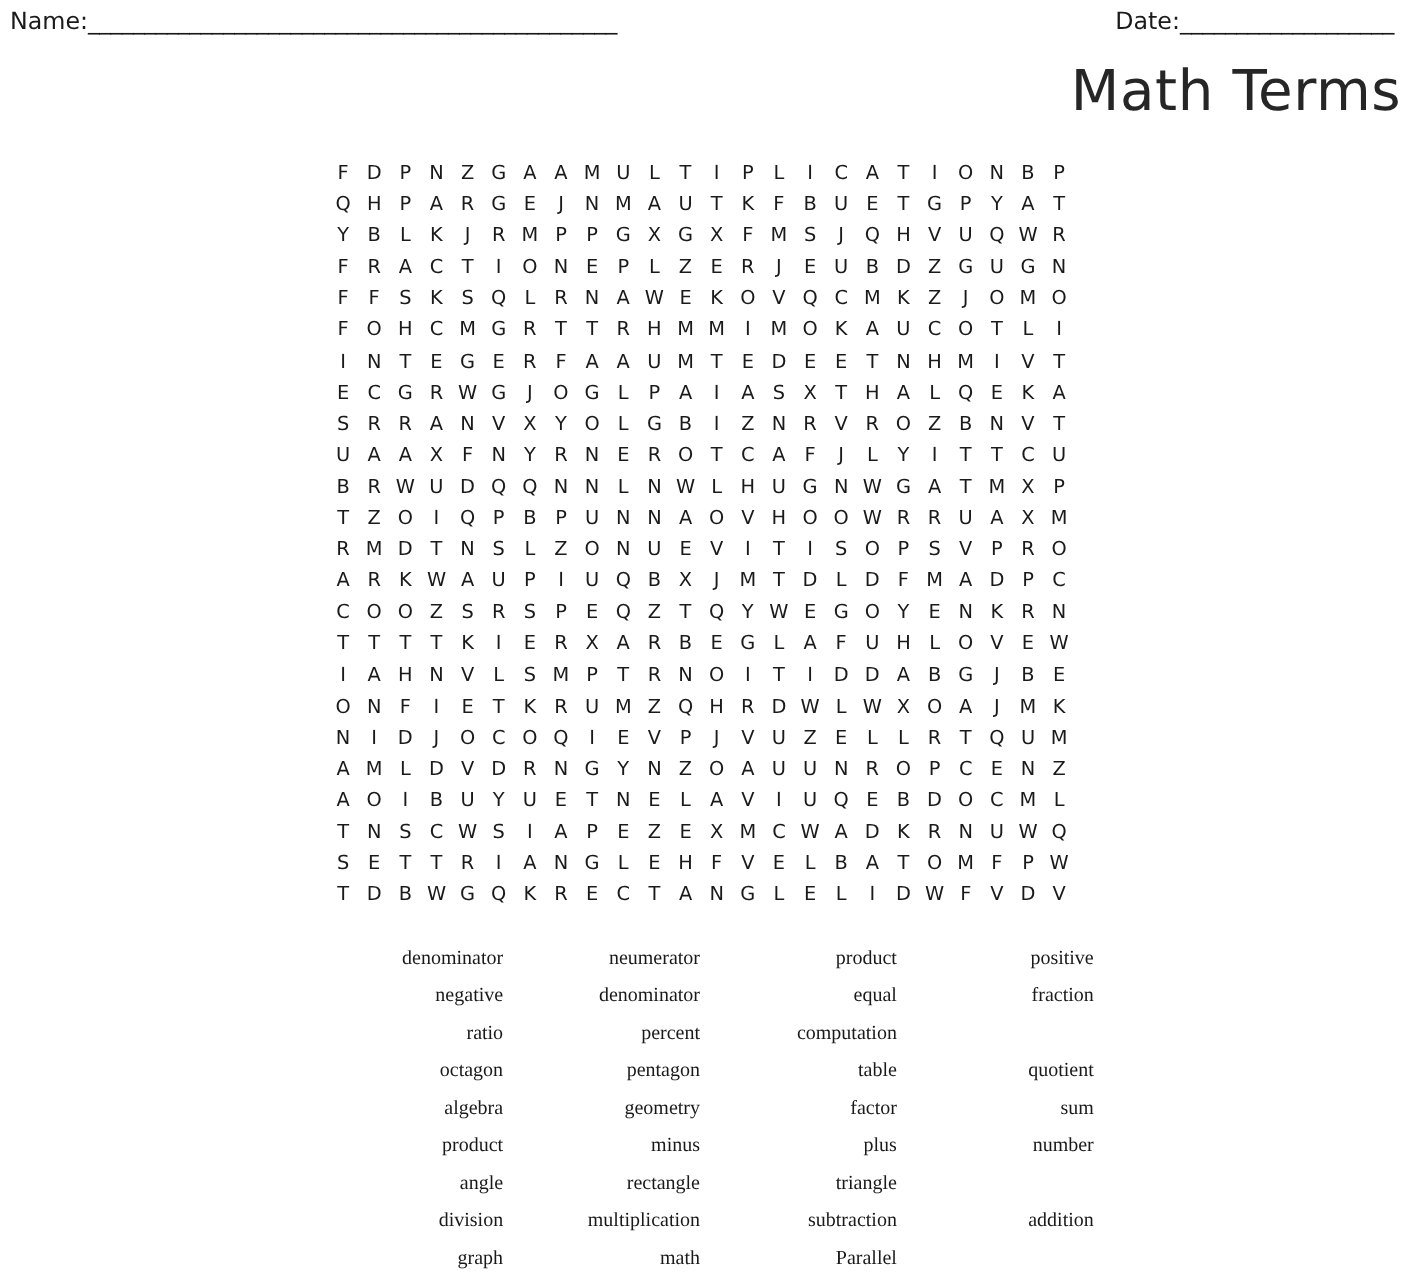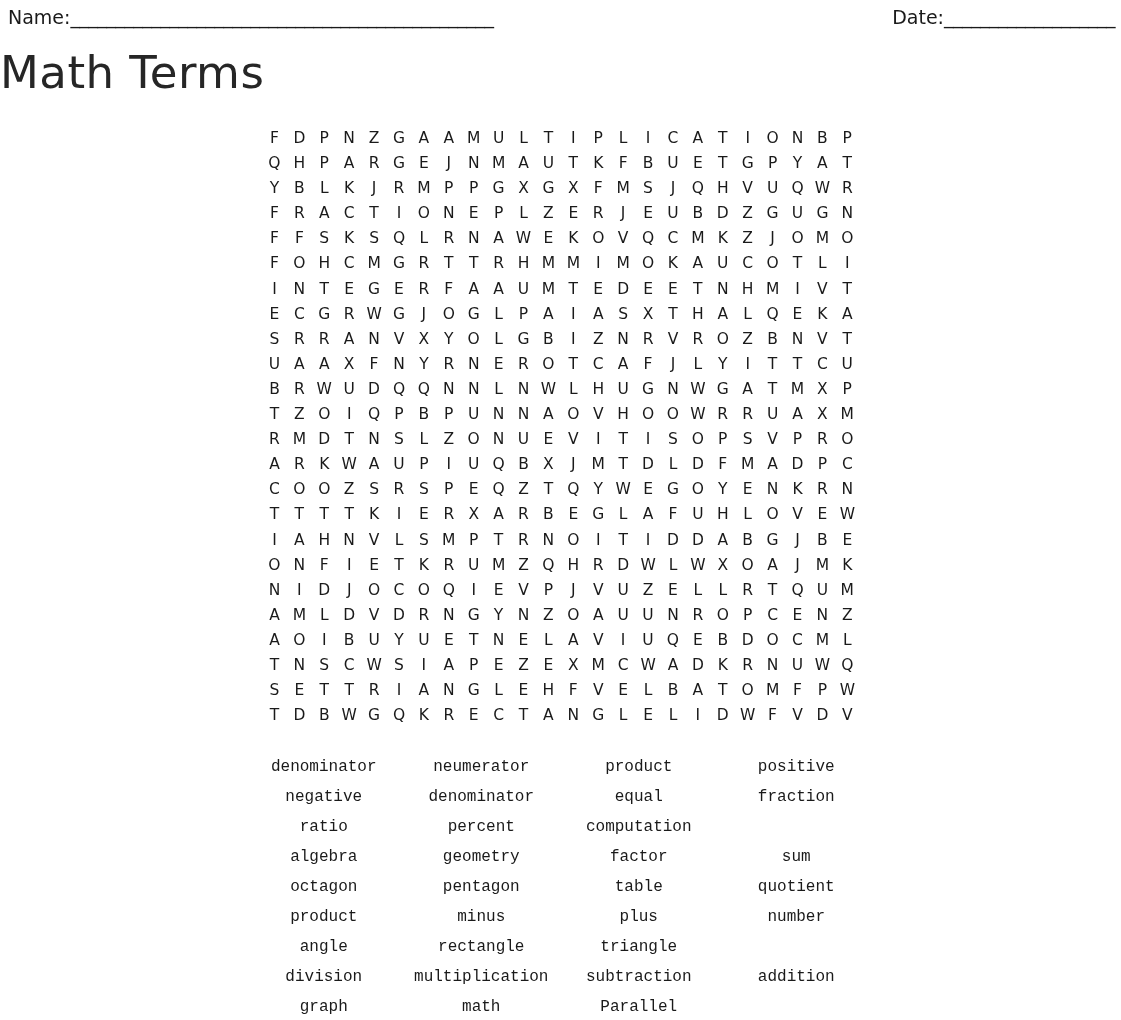--- a/index.html
+++ b/index.html
@@ -36,21 +36,21 @@
   .field .blank {
     letter-spacing: -0.5px;
   }
 
   
   .title {
     position: absolute;
     top: 48px;
     left: 0;
     width: 1121px;
-    text-align: left;
+    text-align: right;
     font-size: 45px;
     font-weight: 400;
     color: #262626;
     font-family: "DejaVu Sans", sans-serif;
     letter-spacing: 0.5px;
     line-height: 1.1;
   }
 
   
   .grid {
@@ -80,24 +80,24 @@
     left: 245px;
     width: 630px;
   }
   .word-row {
     display: flex;
     height: 30px;
     line-height: 30px;
   }
   .word-cell {
     flex: 0 0 25%;
-    text-align: center;
+    text-align: right;
     font-size: 16px;
     color: #1a1a1a;
-    font-family: Liberation Mono, monospace;
+    font-family: Liberation Serif, serif;
     white-space: nowrap;
   }
 </style>
 </head>
 <body>
 
 <div class="header">
   <div class="field field-name">
     <span>Name:</span><span class="blank">_______________________________________________</span>
   </div>
@@ -747,32 +747,32 @@
       <span class="word-cell">denominator</span>
       <span class="word-cell">equal</span>
       <span class="word-cell">fraction</span>
     </div>
     <div class="word-row">
       <span class="word-cell">ratio</span>
       <span class="word-cell">percent</span>
       <span class="word-cell">computation</span>
     </div>
     <div class="word-row">
+      <span class="word-cell">octagon</span>
+      <span class="word-cell">pentagon</span>
+      <span class="word-cell">table</span>
+      <span class="word-cell">quotient</span>
+    </div>
+    <div class="word-row">
       <span class="word-cell">algebra</span>
       <span class="word-cell">geometry</span>
       <span class="word-cell">factor</span>
       <span class="word-cell">sum</span>
     </div>
     <div class="word-row">
-      <span class="word-cell">octagon</span>
-      <span class="word-cell">pentagon</span>
-      <span class="word-cell">table</span>
-      <span class="word-cell">quotient</span>
-    </div>
-    <div class="word-row">
       <span class="word-cell">product</span>
       <span class="word-cell">minus</span>
       <span class="word-cell">plus</span>
       <span class="word-cell">number</span>
     </div>
     <div class="word-row">
       <span class="word-cell">angle</span>
       <span class="word-cell">rectangle</span>
       <span class="word-cell">triangle</span>
     </div>

